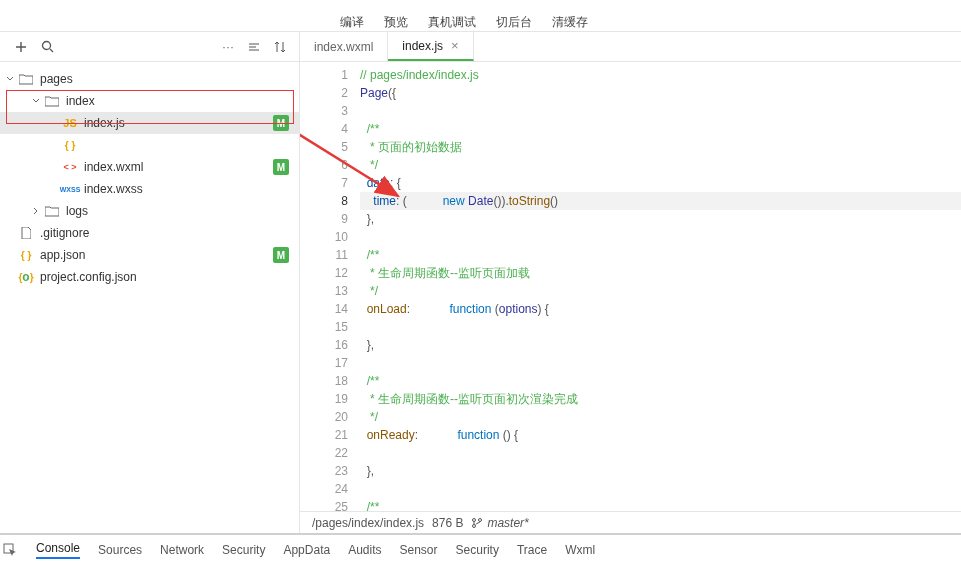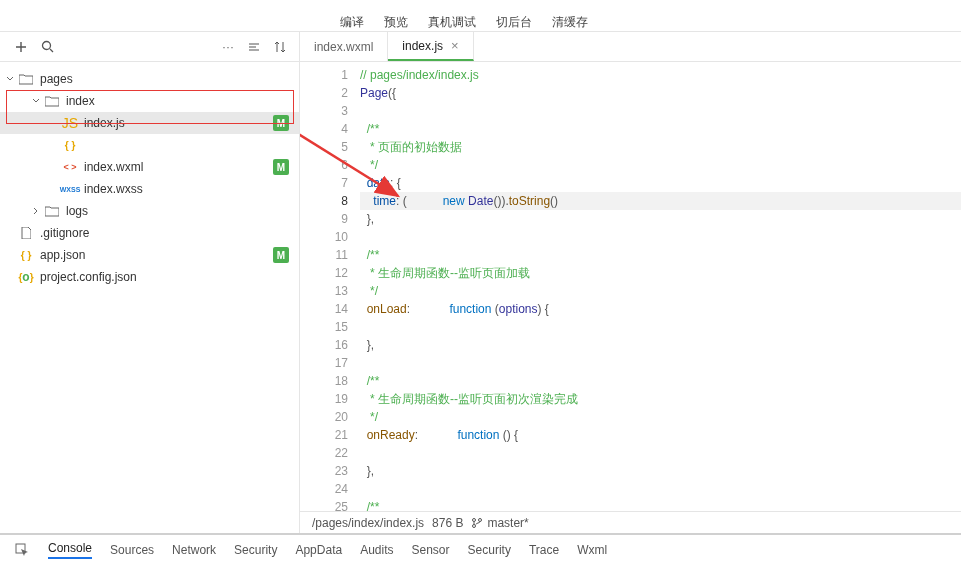--- a/index.html
+++ b/index.html
@@ -40,29 +40,29 @@
 .code { flex: 1; padding-top: 4px; line-height: 18px; white-space: pre; color: #333; position: relative; }
 .code .line { height: 18px; }
 .code .line.hl { background: #f2f2f2; }
 .c-comment { color: #4caf50; }
 .c-ident { color: #339; }
 .c-kw { color: #0070c1; padding-left: 36px; }
 .c-func { color: #885500; }
 .c-punc { color: #555; }
 .c-prop { color: #0451a5; }
 .status-bar { height: 22px; border-top: 1px solid #e5e5e5; display: flex; align-items: center; gap: 8px; padding: 0 12px; color: #555; font-size: 12px; }
-.status-bar .sep { display: flex; align-items: center; gap: 4px; }
+.status-bar .sep { display: flex; align-items: center; gap: 4px; font-style: italic; }
 
 .arrow-svg { position: absolute; left: 0; top: 0; pointer-events: none; z-index: 5; }
 
-.devtools { height: 30px; display: flex; align-items: center; gap: 18px; padding: 0 14px; color: #555; border-top: 1px solid #d0d0d0; }
+.devtools { height: 30px; display: flex; align-items: center; gap: 18px; padding: 0 2px; color: #555; border-top: 1px solid #d0d0d0; }
 .devtools .dt-icon { width: 16px; height: 16px; display: inline-flex; align-items: center; justify-content: center; color: #666; }
 .devtools .dt-item { cursor: default; }
 .devtools .dt-item.active { color: #222; border-bottom: 2px solid #1a73e8; padding-bottom: 2px; }
-.fc-js { color: #e6a700; font-weight: normal; font-size: 14px; }
+.fc-js { color: #e6a700; font-weight: bold; font-size: 11px; }
 .fc-json { color: #e6a700; font-weight: bold; font-size: 10px; }
 .fc-wxml { color: #e04e2f; font-weight: bold; font-size: 9px; }
 .fc-wxss { color: #1976d2; font-weight: bold; font-size: 7px; }
 </style>
 </head>
 <body>
 
 <div class="top-menu">
   <span>编译</span>
   <span>预览</span>

